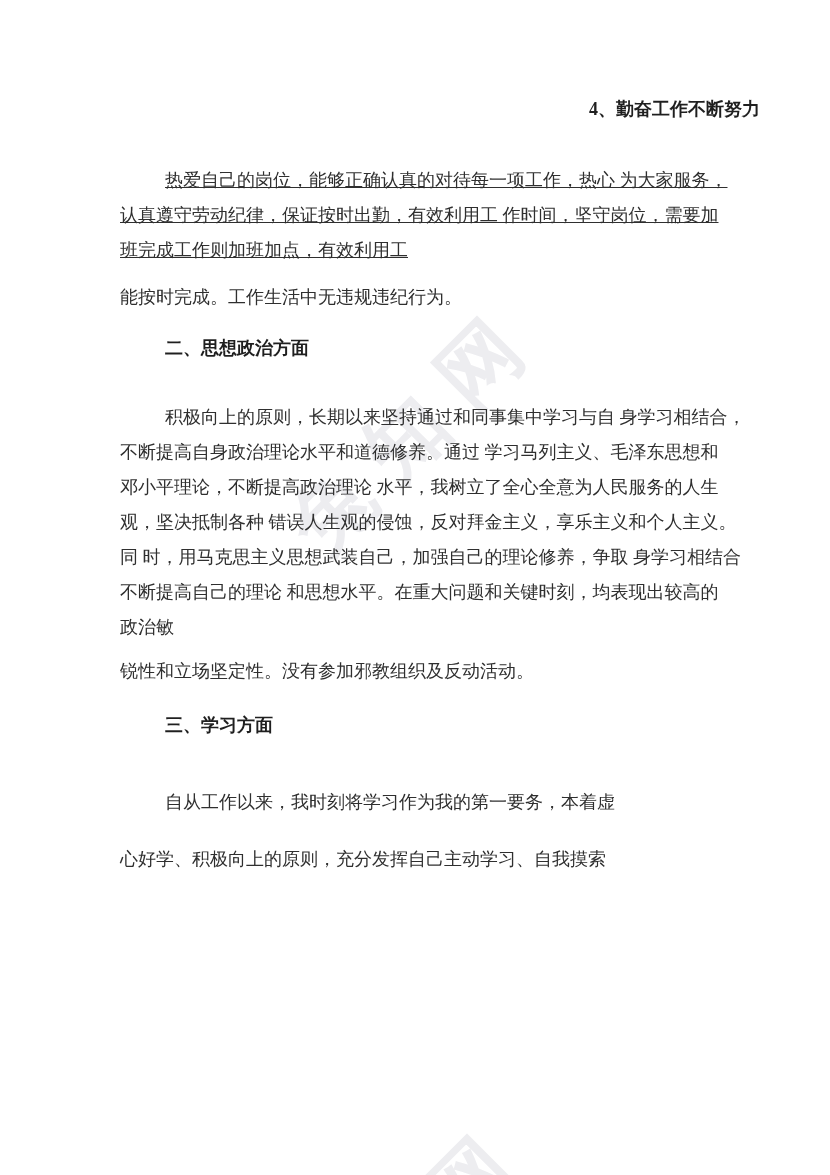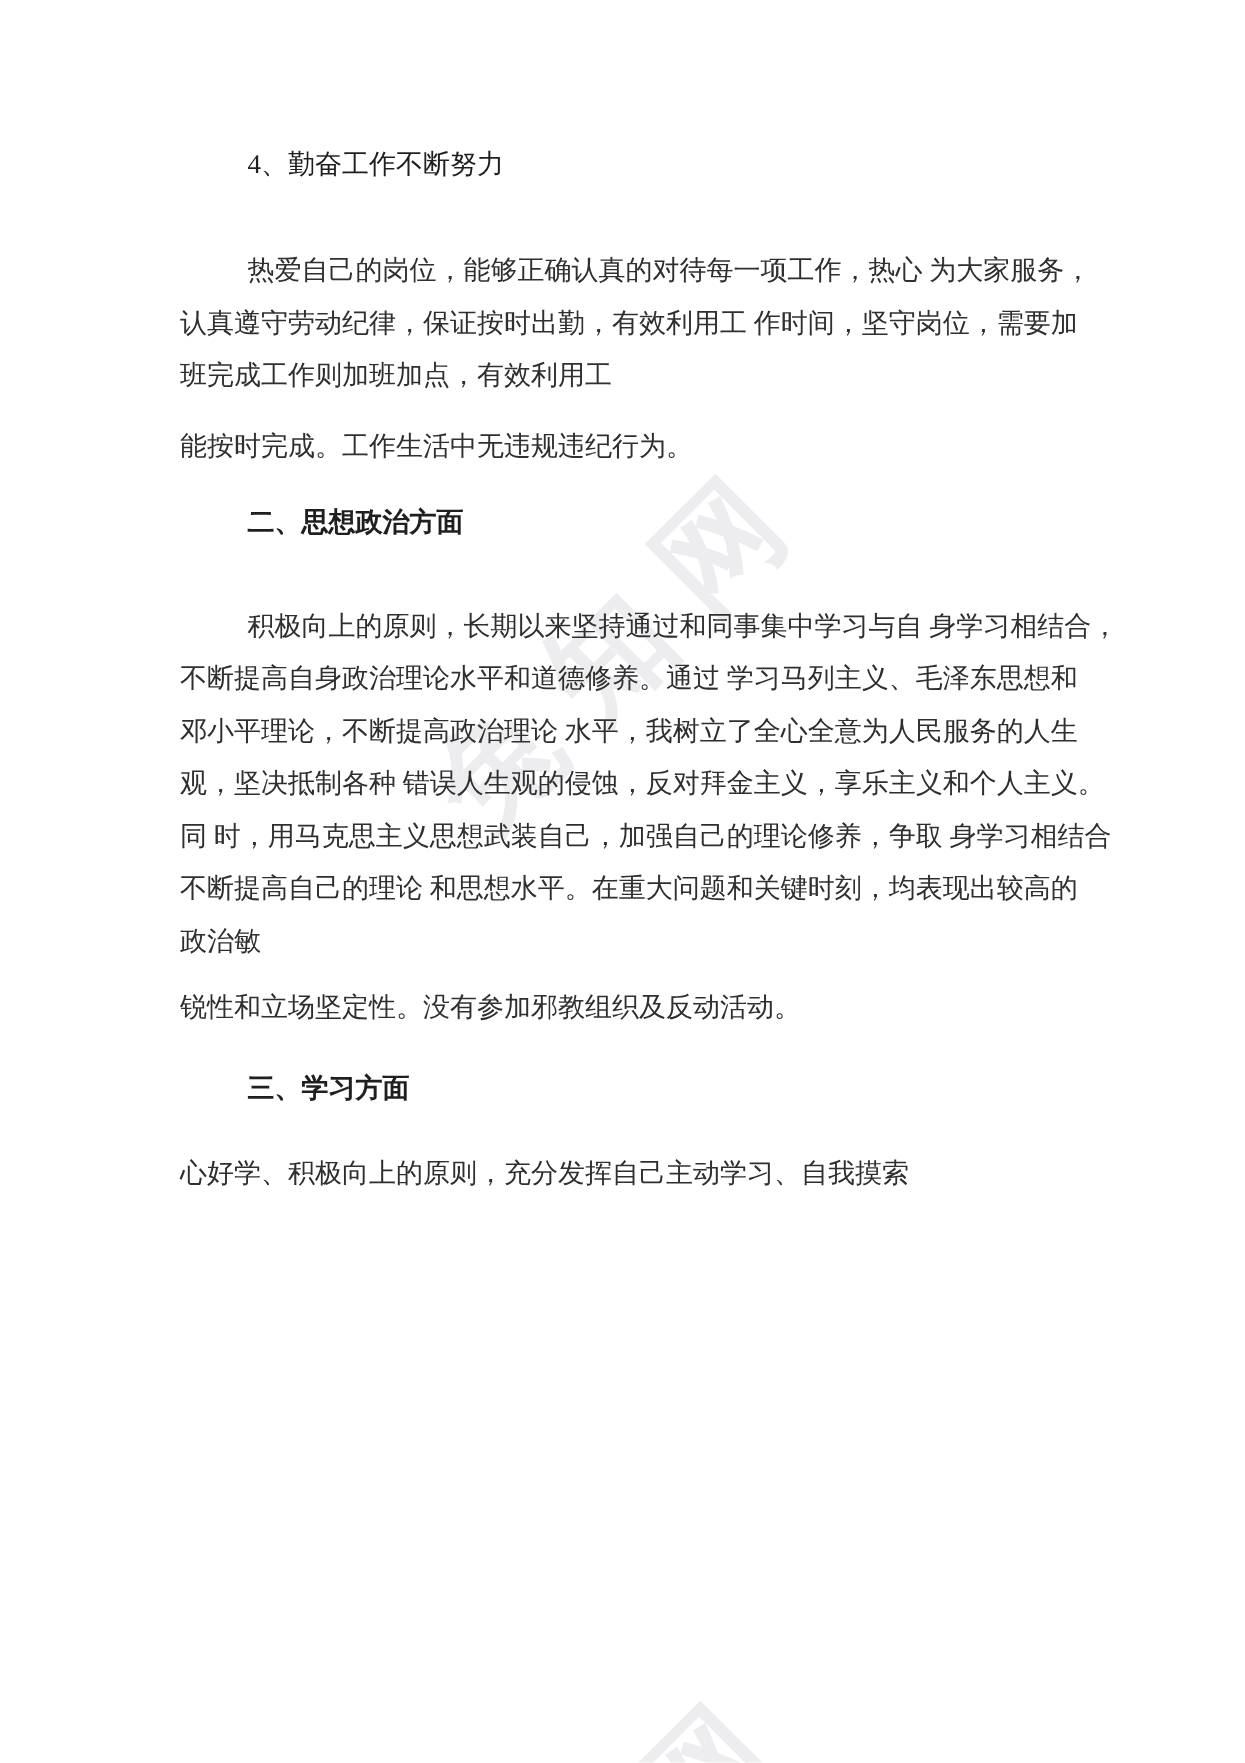--- a/index.html
+++ b/index.html
@@ -34,23 +34,23 @@
     top: 0;
     width: 640px;
     z-index: 1;
     color: #2f2f2f;
     font-size: 18px;
     line-height: 35px;
   }
   .line { white-space: pre; }
   .indent { padding-left: 45px; }
   .heading { font-weight: bold; color: #1f1f1f; }
-  .heading.normal { font-weight: normal; }
+  .heading.normal { font-weight: bold; text-align: right; }
   .h1-block { margin-top: 92px; }
-  .p1-block { margin-top: 36px; }
+  .p1-block { margin-top: 36px; text-decoration: underline; }
   .p2-block { margin-top: 12px; }
   .h2-block { margin-top: 16px; }
   .p3-block { margin-top: 34px; }
   .p4-block { margin-top: 9px; }
   .h3-block { margin-top: 19px; }
   .p5-block { margin-top: 42px; }
   .p6-block { margin-top: 22px; }
 </style>
 </head>
 <body>
@@ -84,18 +84,21 @@
     <div class="line">不断提高自己的理论 和思想水平。在重大问题和关键时刻，均表现出较高的</div>
     <div class="line">政治敏</div>
   </div>
 
   <div class="p4-block">
     <div class="line">锐性和立场坚定性。没有参加邪教组织及反动活动。</div>
   </div>
 
   <div class="heading indent h3-block">三、学习方面</div>
 
+  <div class="p5-block">
+    <div class="line indent">自从工作以来，我时刻将学习作为我的第一要务，本着虚</div>
+  </div>
 
   <div class="p6-block">
     <div class="line">心好学、积极向上的原则，充分发挥自己主动学习、自我摸索</div>
   </div>
 
 </div>
 
 </body></html>

